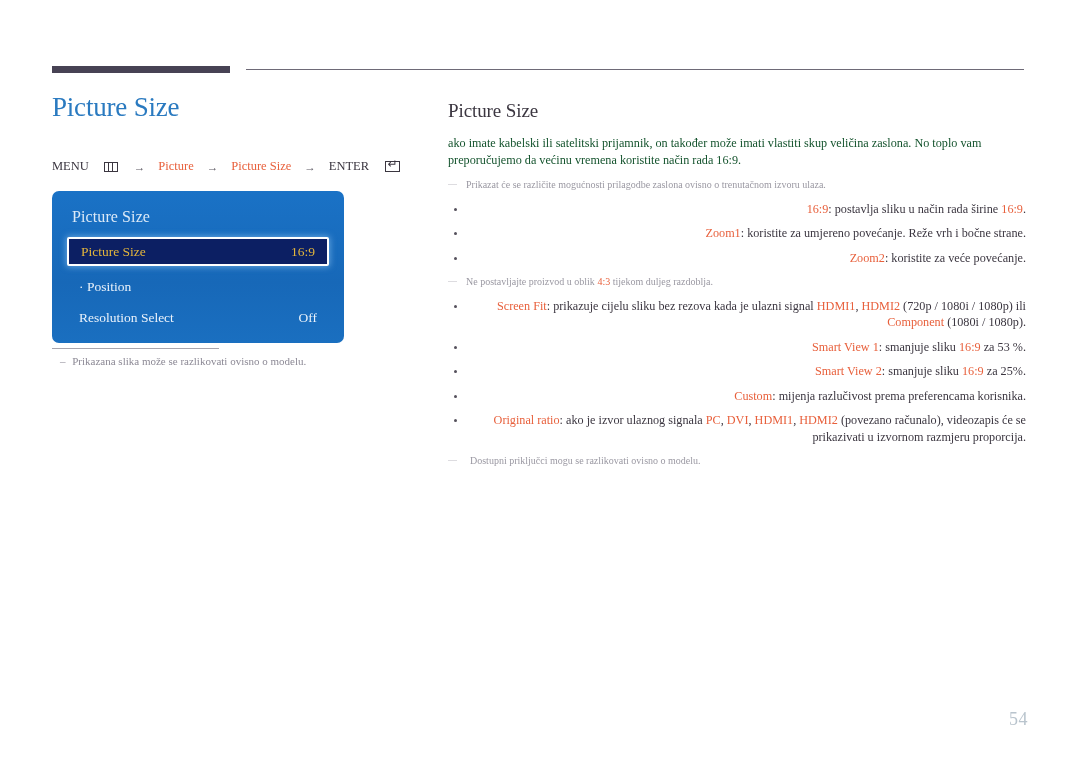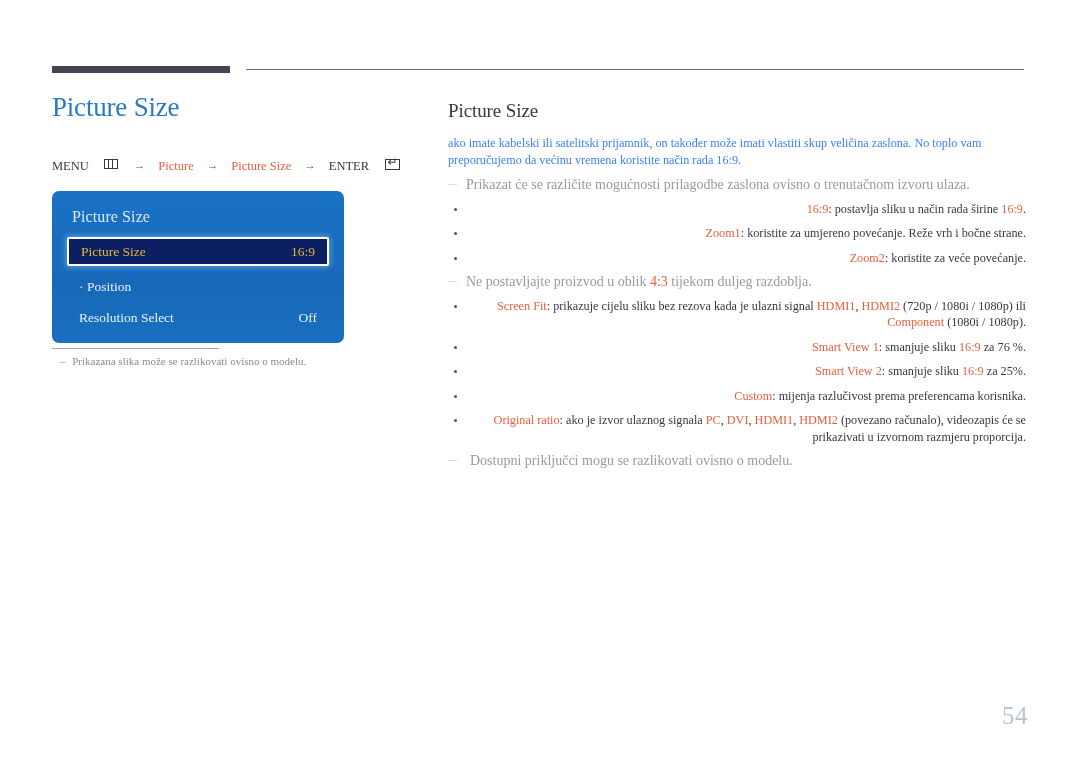--- a/index.html
+++ b/index.html
@@ -30,21 +30,21 @@
 
   
   .left-col { position: absolute; left: 52px; top: 92px; width: 350px; }
   .left-title {
     font-size: 27px; font-weight: 400; color: #2a7ac0;
     letter-spacing: -0.2px; line-height: 1.15; margin: 0;
   }
   .breadcrumb {
     margin-top: 36px;
     font-size: 12.5px; color: #3b3640;
-    display: flex; align-items: flex-start; gap: 12px;
+    display: flex; align-items: center; gap: 12px;
     white-space: nowrap;
   }
   .breadcrumb .accent { color: #e8603c; }
   .breadcrumb .arrow { color: #5a5660; font-size: 11.5px; padding: 0 1px;}
   .ico-menu {
     display: inline-block; width: 14px; height: 10px;
     border: 1.4px solid #3b3640; position: relative;
     margin: 0 3px 0 3px; vertical-align: -1px;
   }
   .ico-menu::before, .ico-menu::after {
@@ -110,25 +110,25 @@
   }
   .foot-note .dash { letter-spacing: 2px; }
 
   
   .right-col { position: absolute; left: 448px; top: 100px; width: 578px; }
   .right-title {
     font-size: 19px; font-weight: 400; color: #3b3640;
     margin: 0 0 13px 0; letter-spacing: -.1px;
   }
   .para {
-    font-size: 12.2px; line-height: 16.5px; color: #3b82f6;
+    font-size: 12.2px; line-height: 16.5px; color: #14532d;
     margin: 0 0 9px 0;
   }
   .note {
-    font-size: 14px; line-height: 15.5px; color: #9a98a2;
+    font-size: 10px; line-height: 15.5px; color: #9a98a2;
     margin: 0 0 8px 0;
     padding-left: 18px; position: relative;
   }
   .note::before {
     content: "\2014"; position: absolute; left: 0; top: -1.5px;
     font-size: 9px; color: #b4b2bb;
   }
   .note.indent2 { padding-left: 22px; }
   .note .accent { color: #e8603c; }
   ul.bullets { list-style: none; margin: 0 0 0 0; padding: 0; text-align: right; }
@@ -140,21 +140,21 @@
   ul.bullets li::before {
     content: ""; position: absolute; left: 6px; top: 7px;
     width: 3.2px; height: 3.2px; border-radius: 50%;
     background: #55515c;
   }
   .accent { color: #e8603c; }
 
   
   .page-num {
     position: absolute; right: 52px; bottom: 33px;
-    font-size: 25px; color: #b9c4cd; letter-spacing: .5px;
+    font-size: 18px; color: #b9c4cd; letter-spacing: .5px;
   }
 </style>
 </head>
 <body>
 
 <div class="page">
 
   <div class="rule-thick"></div>
   <div class="rule-thin"></div>
 
@@ -221,21 +221,21 @@
 
     <p class="note">
       <span>Ne postavljajte proizvod u oblik </span><span class="accent">4:3</span><span> tijekom duljeg razdoblja.</span><br>
     </p>
 
     <ul class="bullets">
       <li>
         <span class="accent">Screen Fit</span><span>: prikazuje cijelu sliku bez rezova kada je ulazni signal </span><span class="accent">HDMI1</span><span>, </span><span class="accent">HDMI2</span><span> (720p / 1080i / 1080p) ili </span><span class="accent">Component</span><span> (1080i / 1080p).</span>
       </li>
       <li>
-        <span class="accent">Smart View 1</span><span>: smanjuje sliku </span><span class="accent">16:9</span><span> za 76 %.</span>
+        <span class="accent">Smart View 1</span><span>: smanjuje sliku </span><span class="accent">16:9</span><span> za 53 %.</span>
       </li>
       <li>
         <span class="accent">Smart View 2</span><span>: smanjuje sliku </span><span class="accent">16:9</span><span> za 25%.</span>
       </li>
       <li>
         <span class="accent">Custom</span><span>: mijenja razlučivost prema preferencama korisnika.</span>
       </li>
       <li>
         <span class="accent">Original ratio</span><span>: ako je izvor ulaznog signala </span><span class="accent">PC</span><span>, </span><span class="accent">DVI</span><span>, </span><span class="accent">HDMI1</span><span>, </span><span class="accent">HDMI2</span><span> (povezano računalo), videozapis će se prikazivati u izvornom razmjeru proporcija.</span>
       </li>

